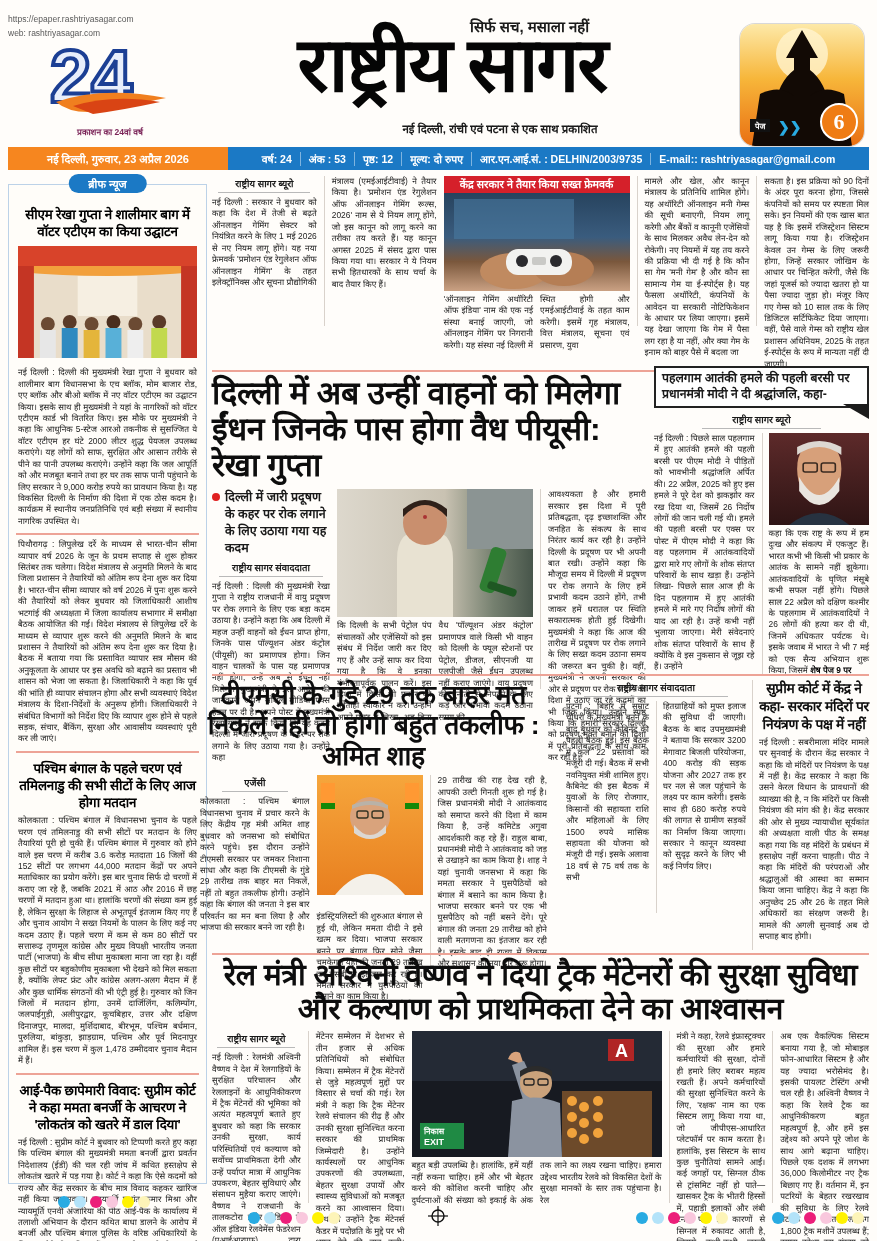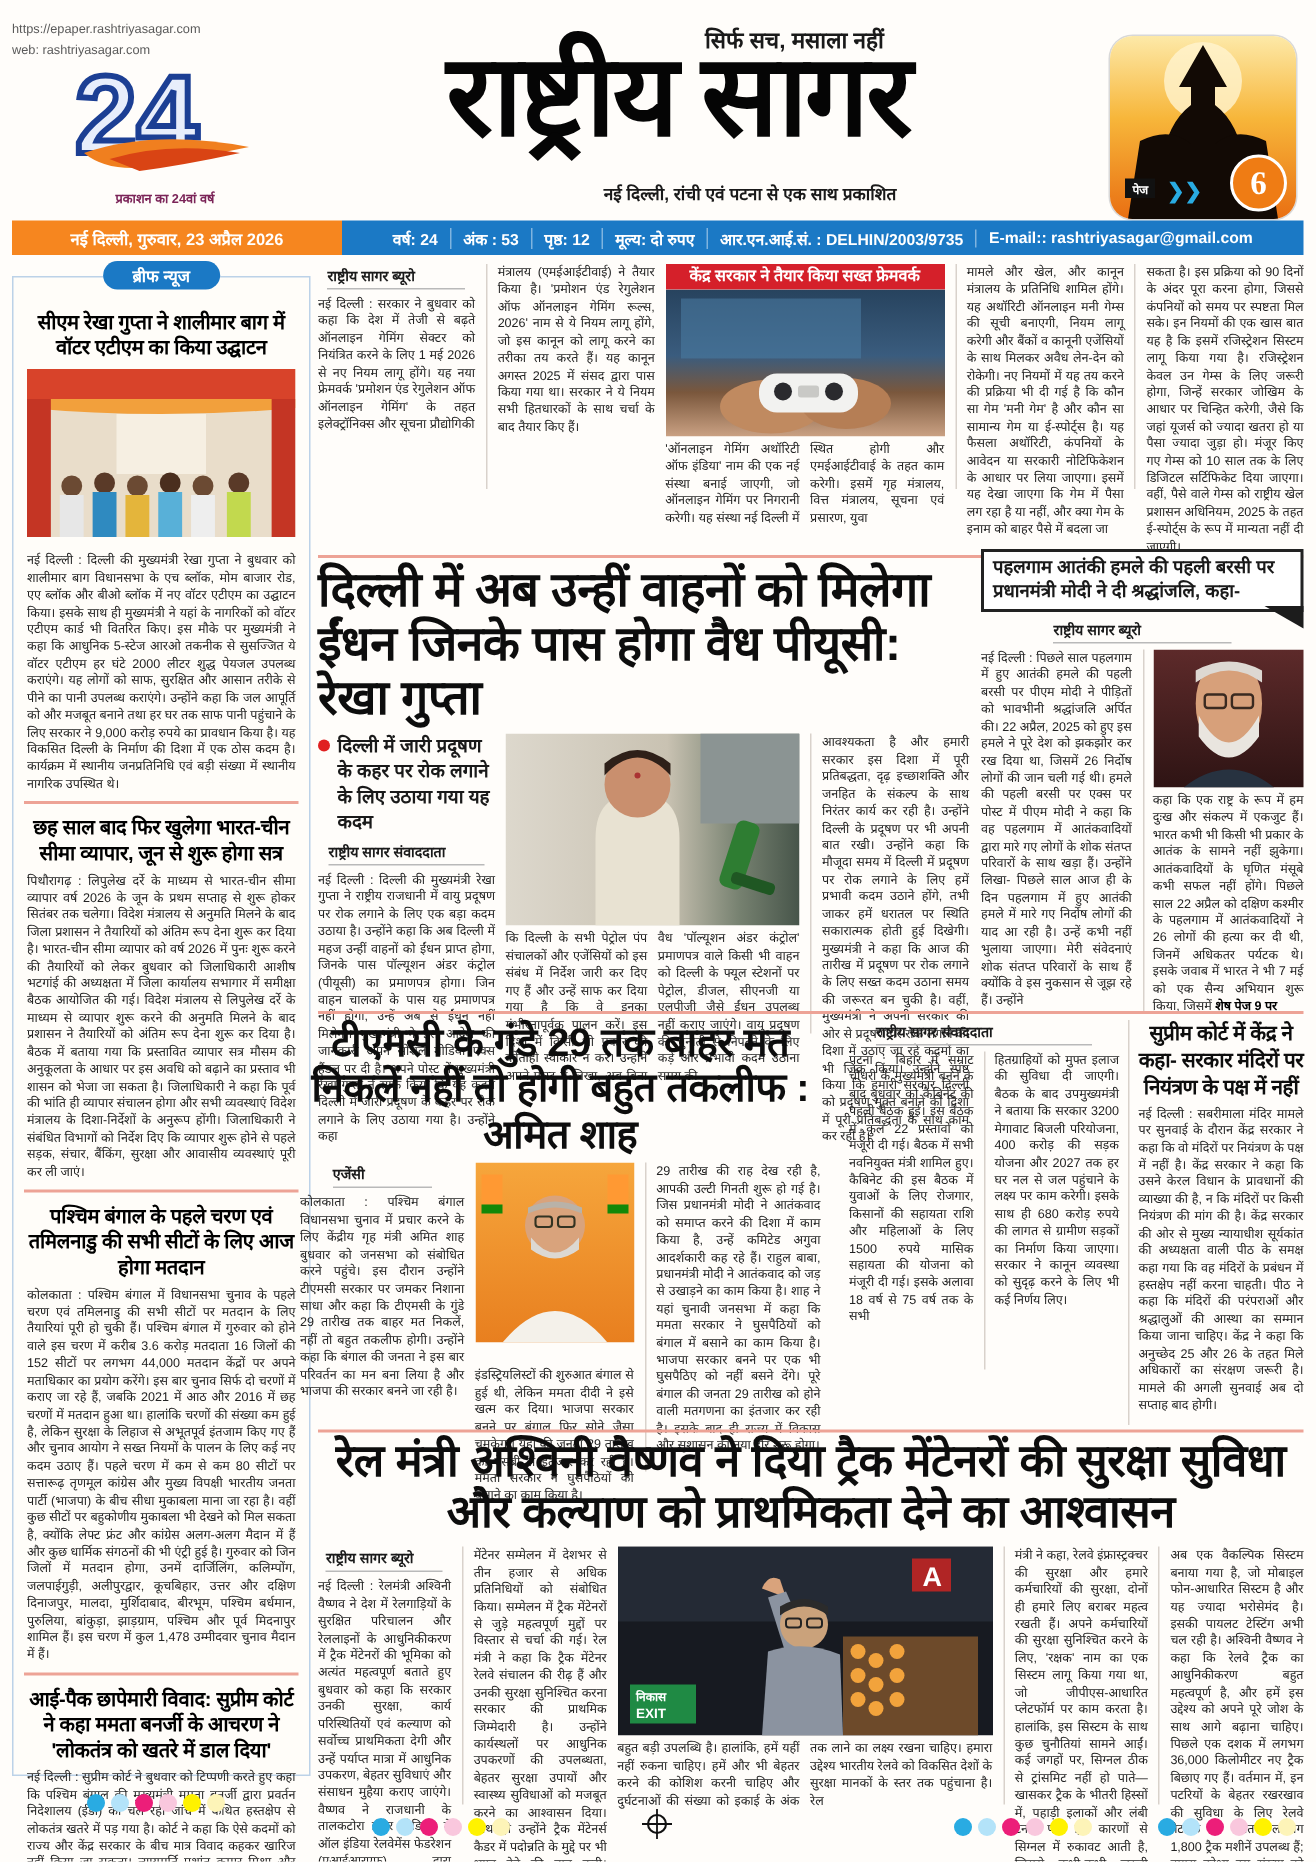--- a/index.html
+++ b/index.html
@@ -1,20 +1,20 @@
 <!DOCTYPE html>
 <html><head>
 <meta charset="utf-8">
 <style>
 *{margin:0;padding:0;box-sizing:border-box}
 html,body{width:877px;height:1241px}
 body{font-family:"Liberation Sans",sans-serif;background:#fffdfa;color:#1a1a1a;position:relative;overflow:hidden}
 .abs{position:absolute}
 .copy{font-size:8.4px;line-height:1.36;text-align:justify;color:#232323}
-.byline{font-weight:700;font-size:9.5px;margin:1px auto 4px;padding-bottom:2px;border-bottom:1px solid #b9b9b9;width:88%}
+.byline{font-weight:700;font-size:9.5px;text-align:center;margin:1px auto 4px;padding-bottom:2px;border-bottom:1px solid #b9b9b9;width:88%}
 .story-head{font-weight:800;color:#0d0d0d;text-align:center;letter-spacing:-.3px}
 .colrow{display:flex;gap:7px}
 .colrow>*{min-width:0}
 .vline{border-left:1px solid #d9d2cb}
 .hsep{position:absolute;height:2px;background:#eda396}
 .more{font-weight:800;color:#000}
 .dotstrip{position:absolute;display:flex;gap:4px}
 .dot{width:12px;height:12px;border-radius:50%;display:inline-block}
 
 #urls{left:8px;top:12px;font-size:8.5px;color:#5a5a5a;line-height:1.7}
@@ -152,21 +152,20 @@
         <circle cx="118" cy="78" r="7" fill="#6b4a33"></circle>
           <rect x="110" y="84" width="16" height="28" fill="#eee"></rect>
         <circle cx="142" cy="76" r="7" fill="#5a3a28"></circle>
           <rect x="134" y="82" width="16" height="30" fill="#c2d94e"></rect>
       </g>
     </svg>
     <div class="copy">नई दिल्ली : दिल्ली की मुख्यमंत्री रेखा गुप्ता ने बुधवार को शालीमार बाग विधानसभा के एच ब्लॉक, मोम बाजार रोड, एए ब्लॉक और बीओ ब्लॉक में नए वॉटर एटीएम का उद्घाटन किया। इसके साथ ही मुख्यमंत्री ने यहां के नागरिकों को वॉटर एटीएम कार्ड भी वितरित किए। इस मौके पर मुख्यमंत्री ने कहा कि आधुनिक 5-स्टेज आरओ तकनीक से सुसज्जित ये वॉटर एटीएम हर घंटे 2000 लीटर शुद्ध पेयजल उपलब्ध कराएंगे। यह लोगों को साफ, सुरक्षित और आसान तरीके से पीने का पानी उपलब्ध कराएंगे। उन्होंने कहा कि जल आपूर्ति को और मजबूत बनाने तथा हर घर तक साफ पानी पहुंचाने के लिए सरकार ने 9,000 करोड़ रुपये का प्रावधान किया है। यह विकसित दिल्ली के निर्माण की दिशा में एक ठोस कदम है। कार्यक्रम में स्थानीय जनप्रतिनिधि एवं बड़ी संख्या में स्थानीय नागरिक उपस्थित थे।</div>
   </div>
 
   <div class="sb-story">
-    <div class="sb-head">छह साल बाद फिर खुलेगा भारत-चीन सीमा व्यापार, जून से शुरू होगा सत्र</div>
     <div class="copy">पिथौरागढ़ : लिपुलेख दर्रे के माध्यम से भारत-चीन सीमा व्यापार वर्ष 2026 के जून के प्रथम सप्ताह से शुरू होकर सितंबर तक चलेगा। विदेश मंत्रालय से अनुमति मिलने के बाद जिला प्रशासन ने तैयारियों को अंतिम रूप देना शुरू कर दिया है। भारत-चीन सीमा व्यापार को वर्ष 2026 में पुनः शुरू करने की तैयारियों को लेकर बुधवार को जिलाधिकारी आशीष भटगांई की अध्यक्षता में जिला कार्यालय सभागार में समीक्षा बैठक आयोजित की गई। विदेश मंत्रालय से लिपुलेख दर्रे के माध्यम से व्यापार शुरू करने की अनुमति मिलने के बाद प्रशासन ने तैयारियों को अंतिम रूप देना शुरू कर दिया है। बैठक में बताया गया कि प्रस्तावित व्यापार सत्र मौसम की अनुकूलता के आधार पर इस अवधि को बढ़ाने का प्रस्ताव भी शासन को भेजा जा सकता है। जिलाधिकारी ने कहा कि पूर्व की भांति ही व्यापार संचालन होगा और सभी व्यवस्थाएं विदेश मंत्रालय के दिशा-निर्देशों के अनुरूप होंगी। जिलाधिकारी ने संबंधित विभागों को निर्देश दिए कि व्यापार शुरू होने से पहले सड़क, संचार, बैंकिंग, सुरक्षा और आवासीय व्यवस्थाएं पूरी कर ली जाएं।</div>
   </div>
 
   <div class="sb-story">
     <div class="sb-head">पश्चिम बंगाल के पहले चरण एवं तमिलनाडु की सभी सीटों के लिए आज होगा मतदान</div>
     <div class="copy">कोलकाता : पश्चिम बंगाल में विधानसभा चुनाव के पहले चरण एवं तमिलनाडु की सभी सीटों पर मतदान के लिए तैयारियां पूरी हो चुकी हैं। पश्चिम बंगाल में गुरुवार को होने वाले इस चरण में करीब 3.6 करोड़ मतदाता 16 जिलों की 152 सीटों पर लगभग 44,000 मतदान केंद्रों पर अपने मताधिकार का प्रयोग करेंगे। इस बार चुनाव सिर्फ दो चरणों में कराए जा रहे हैं, जबकि 2021 में आठ और 2016 में छह चरणों में मतदान हुआ था। हालांकि चरणों की संख्या कम हुई है, लेकिन सुरक्षा के लिहाज से अभूतपूर्व इंतजाम किए गए हैं और चुनाव आयोग ने सख्त नियमों के पालन के लिए कई नए कदम उठाए हैं। पहले चरण में कम से कम 80 सीटों पर सत्तारूढ़ तृणमूल कांग्रेस और मुख्य विपक्षी भारतीय जनता पार्टी (भाजपा) के बीच सीधा मुकाबला माना जा रहा है। वहीं कुछ सीटों पर बहुकोणीय मुकाबला भी देखने को मिल सकता है, क्योंकि लेफ्ट फ्रंट और कांग्रेस अलग-अलग मैदान में हैं और कुछ धार्मिक संगठनों की भी एंट्री हुई है। गुरुवार को जिन जिलों में मतदान होगा, उनमें दार्जिलिंग, कलिम्पोंग, जलपाईगुड़ी, अलीपुरद्वार, कूचबिहार, उत्तर और दक्षिण दिनाजपुर, मालदा, मुर्शिदाबाद, बीरभूम, पश्चिम बर्धमान, पुरुलिया, बांकुड़ा, झाड़ग्राम, पश्चिम और पूर्व मिदनापुर शामिल हैं। इस चरण में कुल 1,478 उम्मीदवार चुनाव मैदान में हैं।</div>
   </div>
 
   <div class="sb-story">
     <div class="sb-head">आई-पैक छापेमारी विवाद: सुप्रीम कोर्ट ने कहा ममता बनर्जी के आचरण ने 'लोकतंत्र को खतरे में डाल दिया'</div>

